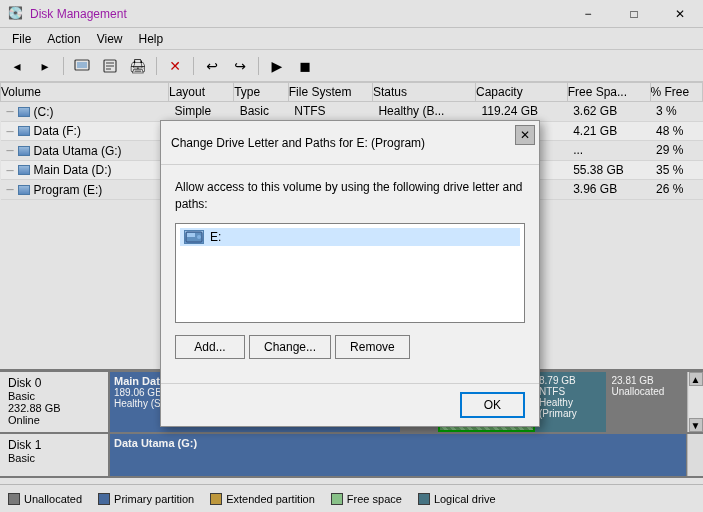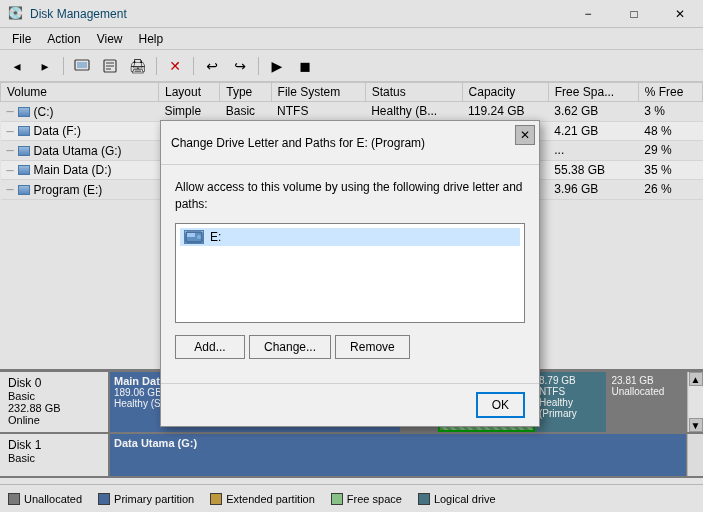--- a/index.html
+++ b/index.html
@@ -22,21 +22,21 @@
       border-bottom: 1px solid #ccc;
       position: relative;
     }
     .title-bar-icon {
       width: 16px;
       height: 16px;
       margin-right: 6px;
     }
     .title-bar-text {
       font-size: 12px;
-      color: #0c4a6e;
+      color: #a21caf;
     }
     .title-bar-controls {
       position: absolute;
       right: 0;
       top: 0;
       display: flex;
       height: 28px;
     }
     .title-btn {
       width: 46px;
@@ -95,21 +95,21 @@
 
     
     .disk-table {
       width: 100%;
       border-collapse: collapse;
       font-size: 12px;
     }
     .disk-table th {
       background: #f0f0f0;
       border: 1px solid #d0d0d0;
-      padding: 2px 6px;
+      padding: 2px 0;
       text-align: left;
       font-weight: normal;
       white-space: nowrap;
     }
     .disk-table td {
       border-bottom: 1px solid #e0e0e0;
       padding: 2px 6px;
       white-space: nowrap;
     }
     .disk-table tr:nth-child(even) { background: #f8f8f8; }
@@ -323,21 +323,21 @@
     }
     .modal-btn-row-ok {
       display: flex;
       gap: 8px;
       justify-content: flex-end;
       margin-top: 10px;
       padding: 8px 14px;
       border-top: 1px solid #d0d0d0;
     }
     .modal-btn-ok {
-      padding: 4px 14px;
+      padding: 4px 22px;
       font-size: 12px;
       border: 2px solid #0078d4;
       background: #f0f0f0;
       cursor: pointer;
     }
     .modal-btn-cancel {
       padding: 4px 14px;
       font-size: 12px;
       border: 1px solid #808080;
       background: #f0f0f0;

